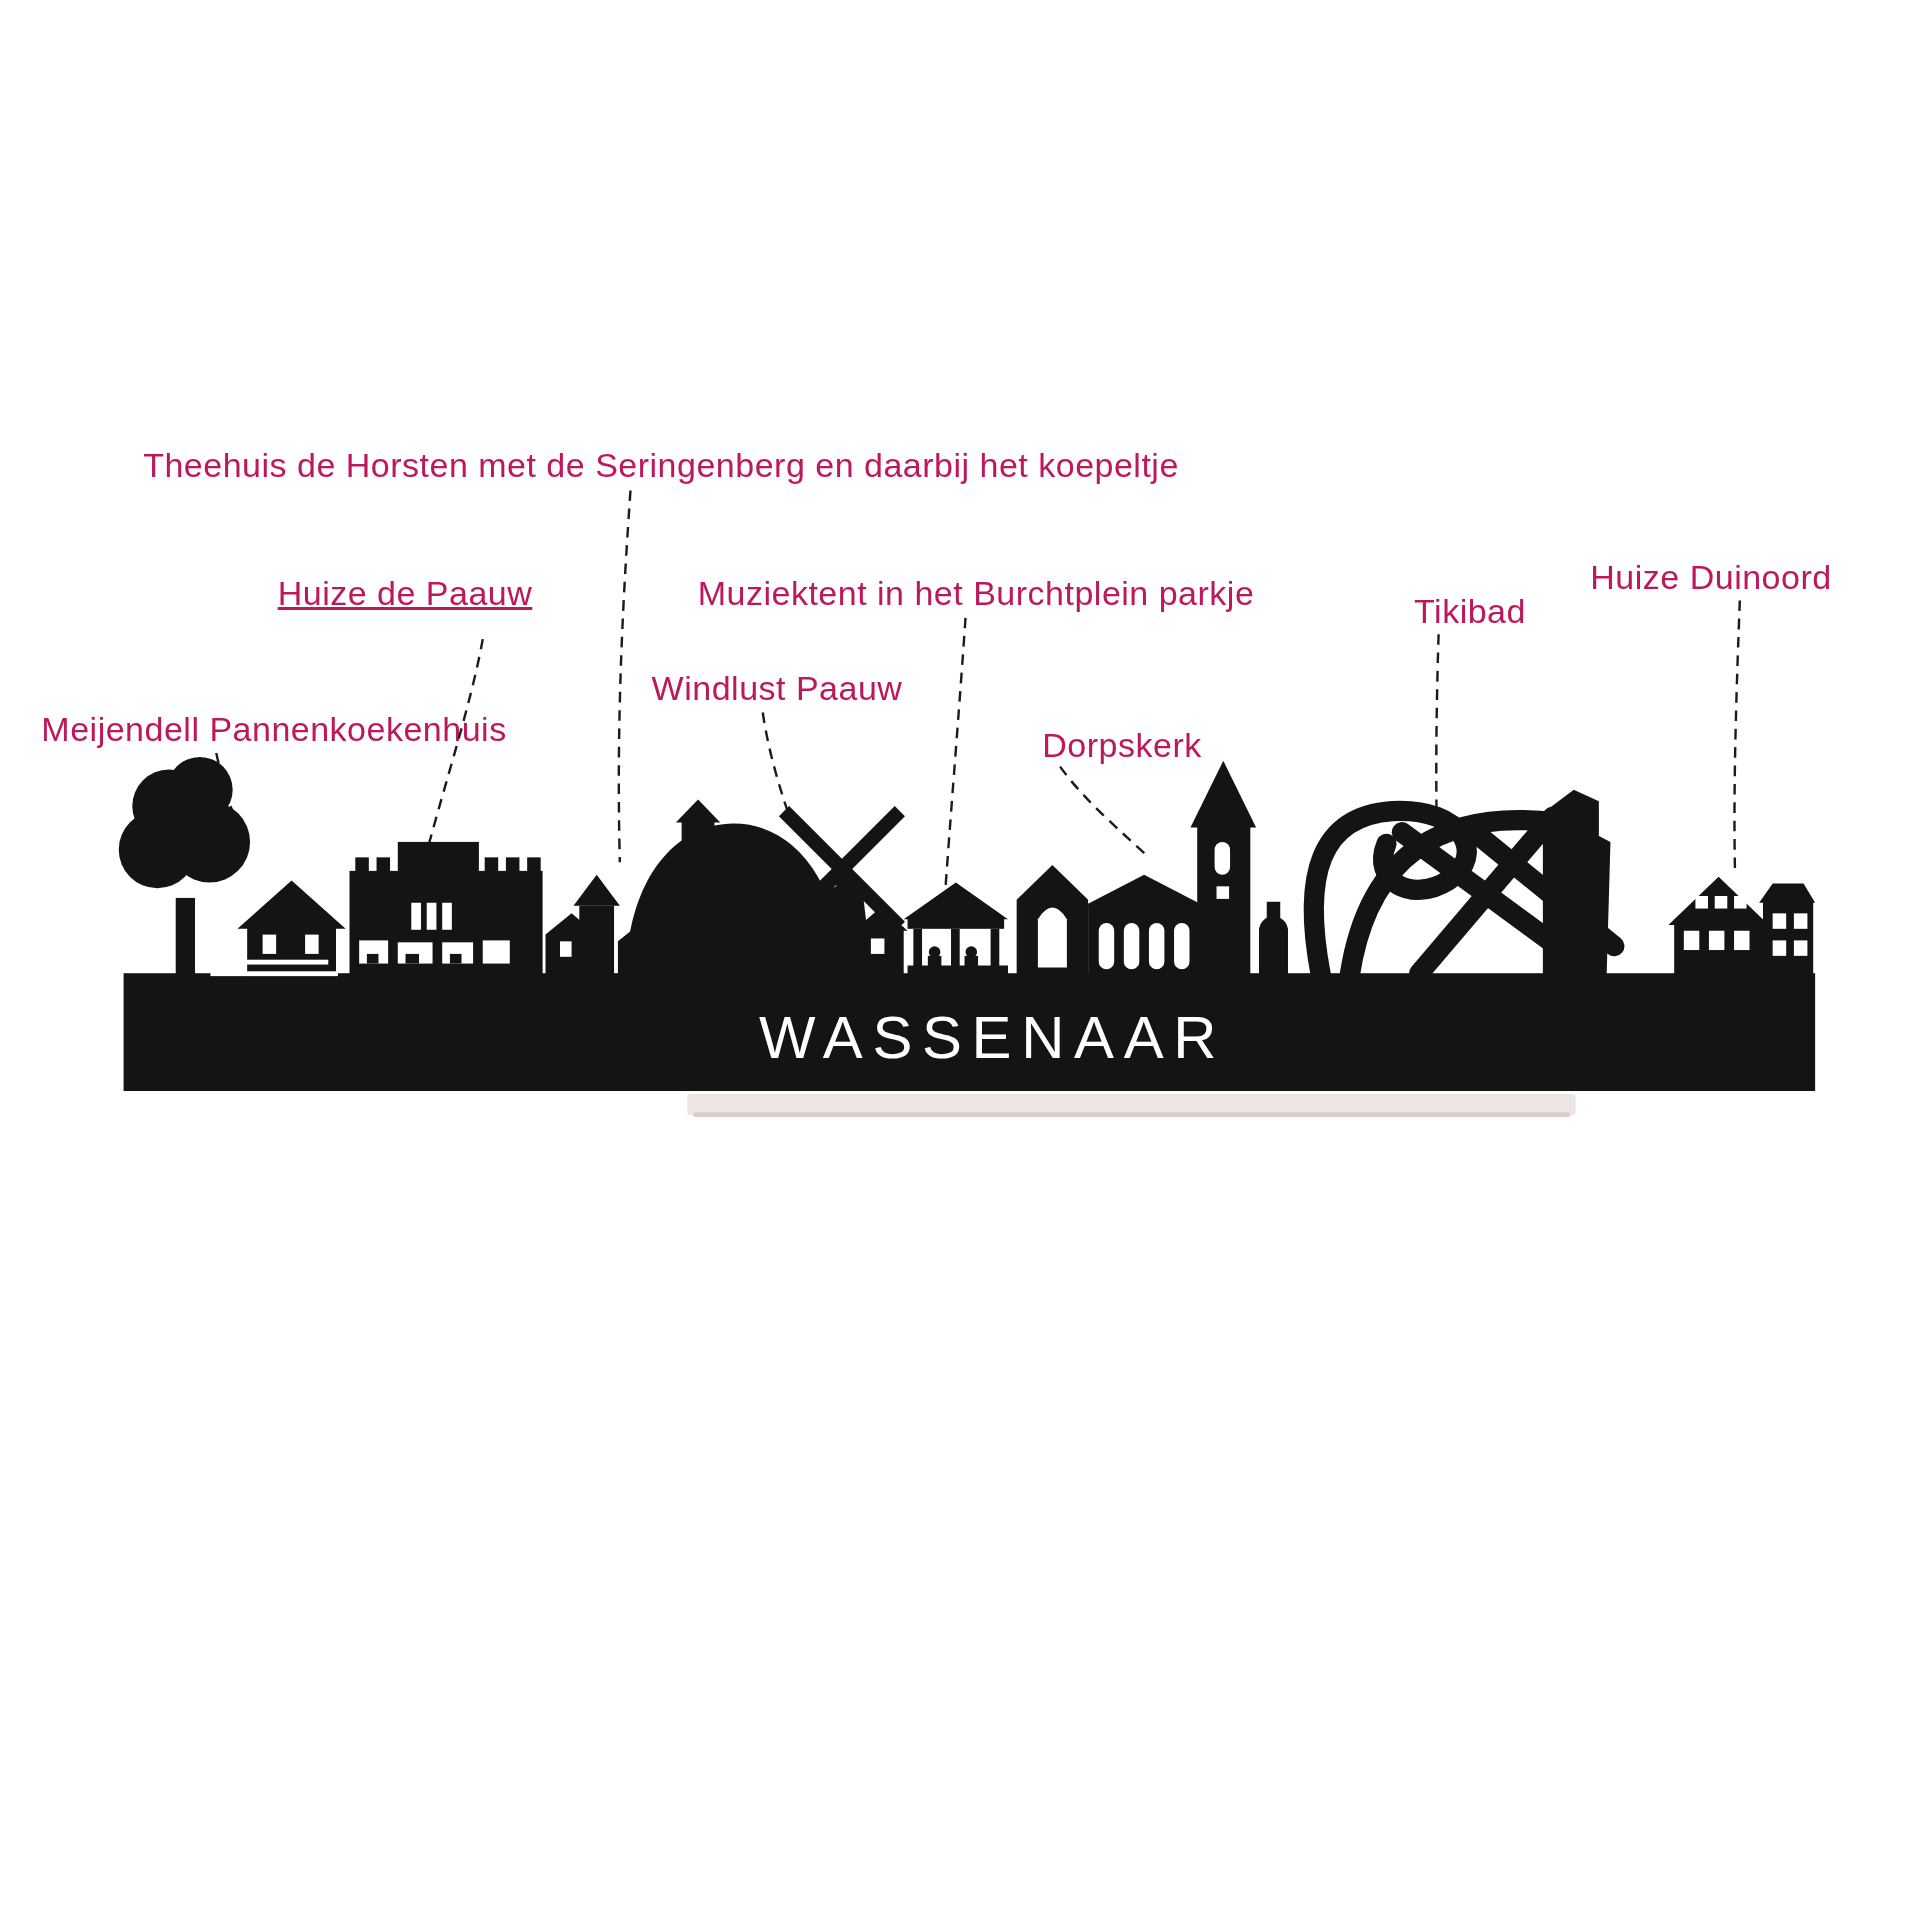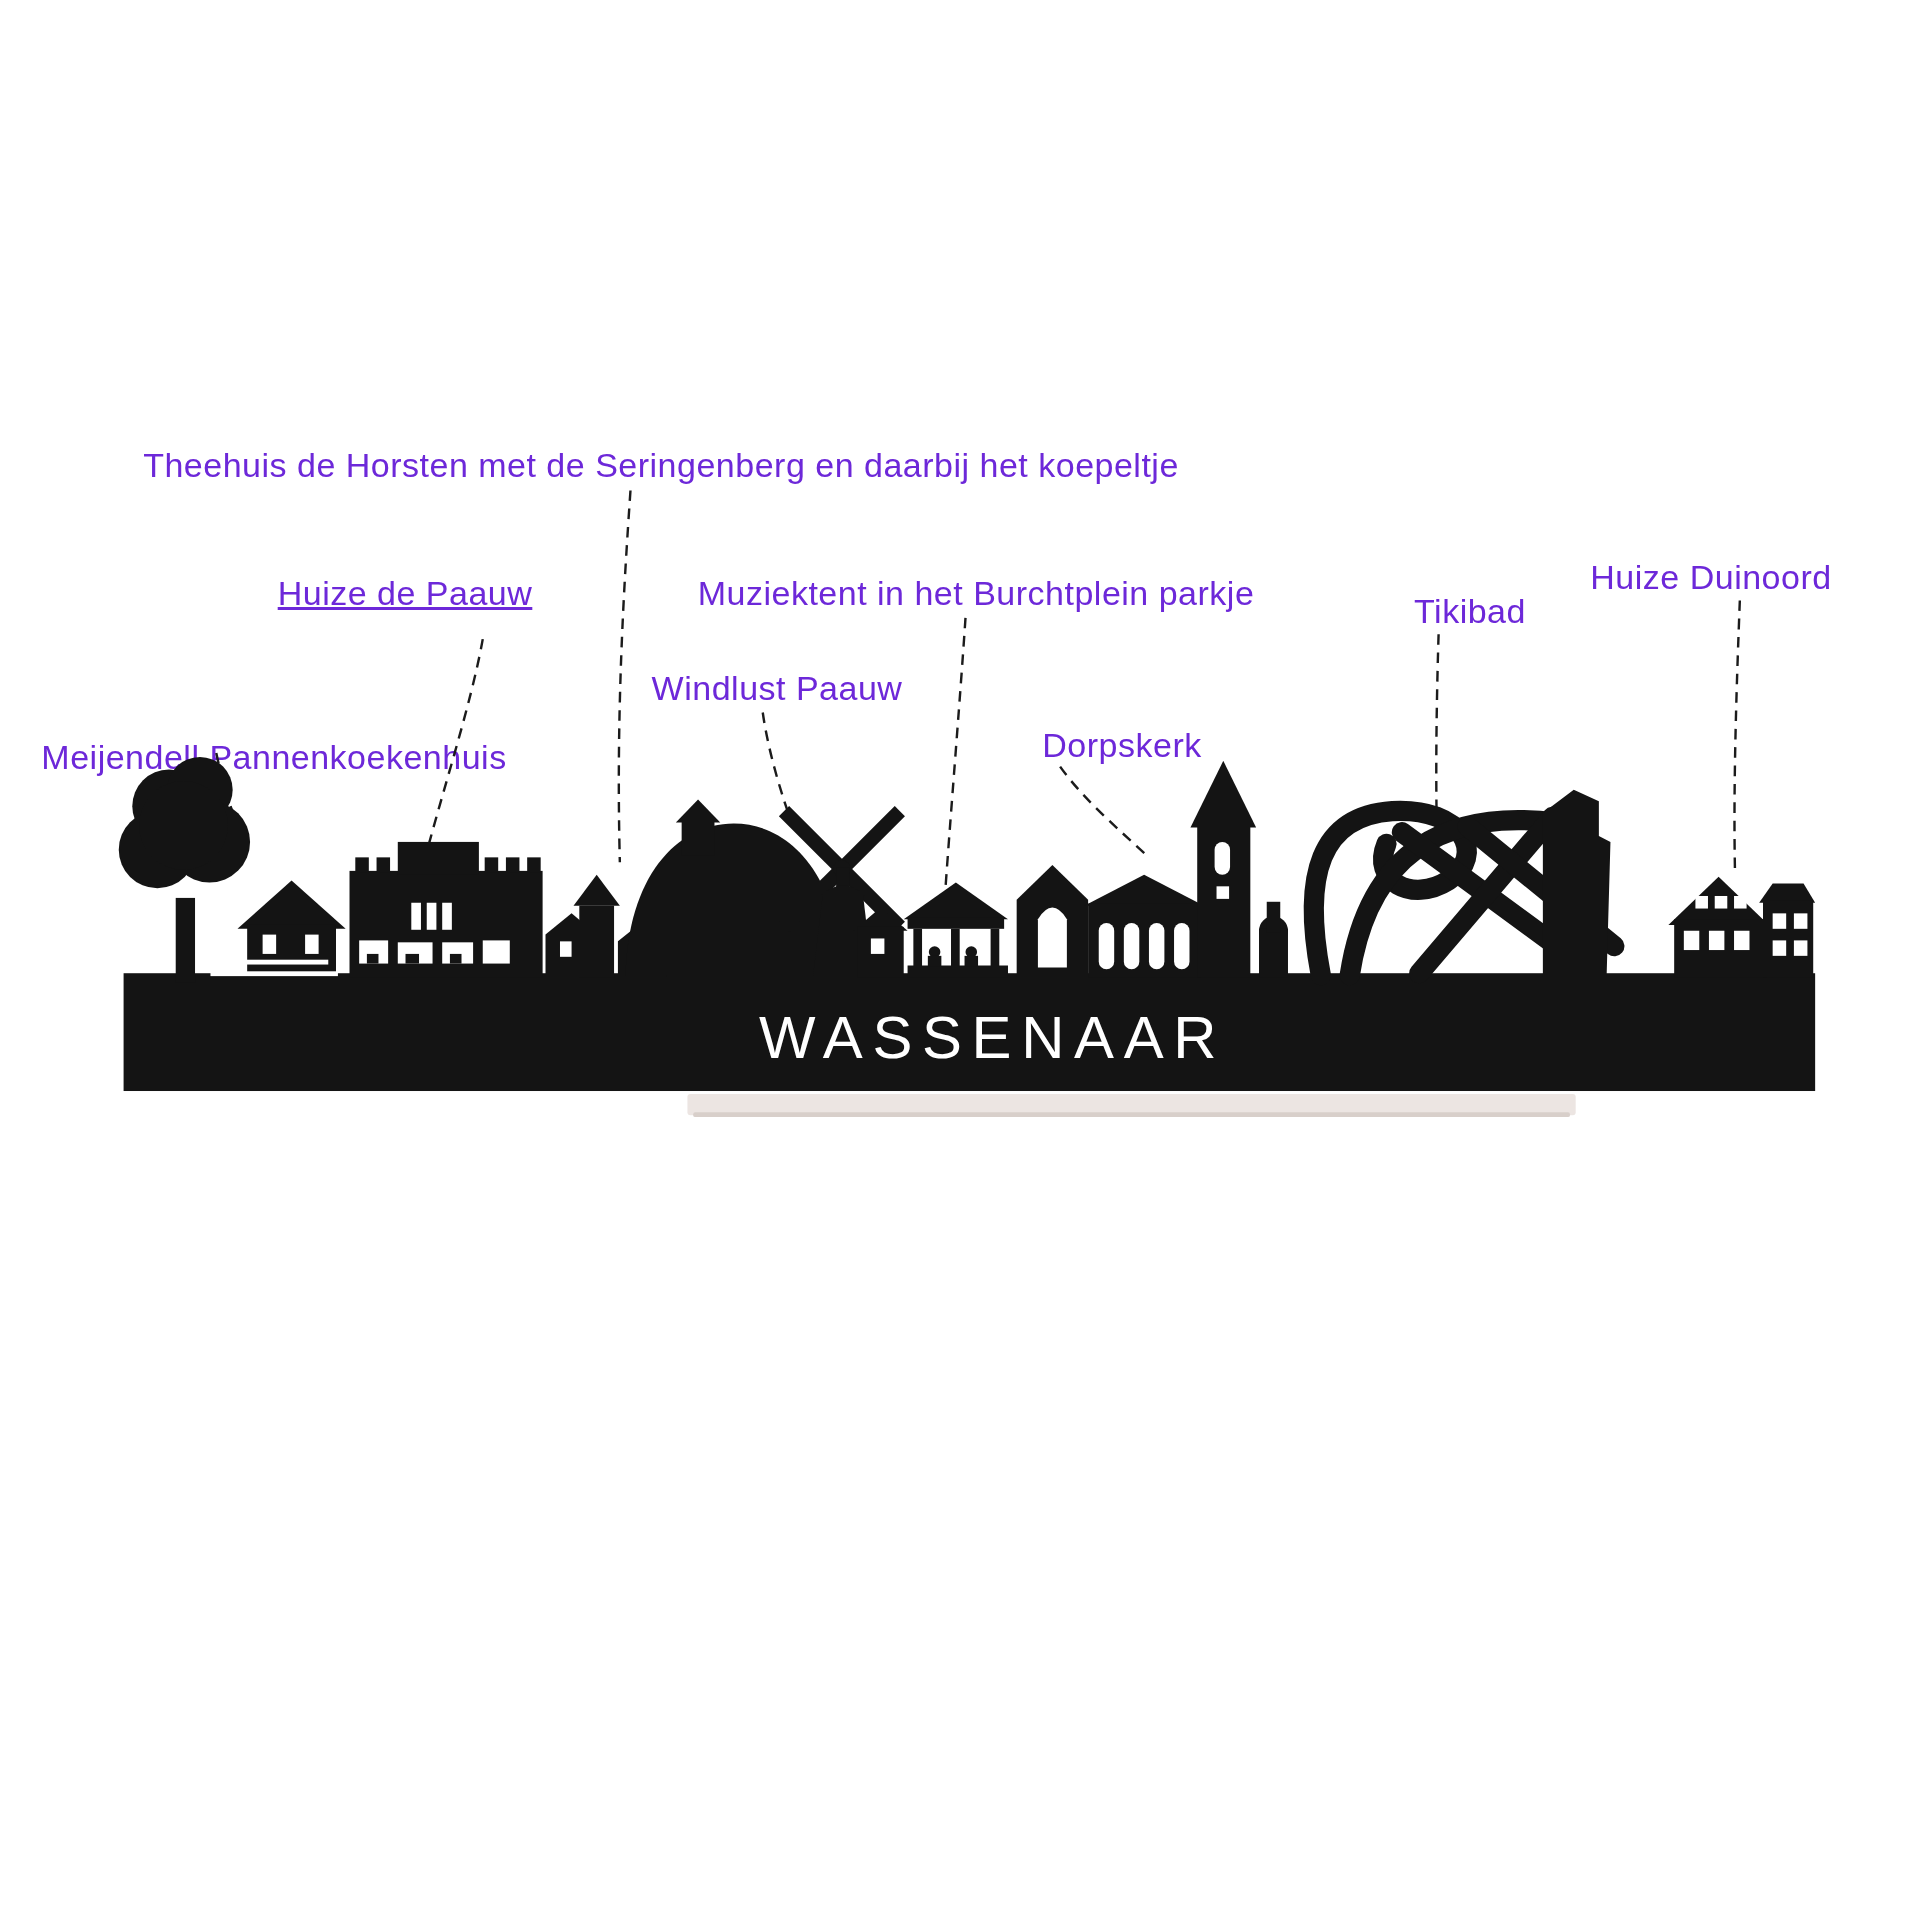--- a/index.html
+++ b/index.html
@@ -15,37 +15,37 @@
     position:absolute;
     left:0; top:0;
     width:1931px;
     height:1931px;
   }
   .label{
     position:absolute;
     transform:translateX(-50%);
     font-size:34px;
     line-height:1.15;
-    color:#6d28d9;
+    color:#be185d;
     white-space:nowrap;
     letter-spacing:0.5px;
   }
 </style>
 </head>
 <body>
 
 <div class="canvas">
 
   <div class="label" style="left:661px;top:446px;">Theehuis de Horsten met de Seringenberg en daarbij het koepeltje</div>
   <div class="label" style="left:405px;top:574px;text-decoration:underline;">Huize de Paauw</div>
   <div class="label" style="left:976px;top:574px;">Muziektent in het Burchtplein parkje</div>
   <div class="label" style="left:1711px;top:558px;">Huize Duinoord</div>
   <div class="label" style="left:777px;top:669px;">Windlust Paauw</div>
   <div class="label" style="left:1441px;top:592px;margin-left:29px;">Tikibad</div>
-  <div class="label" style="left:274px;top:710px;margin-top:28px;">Meijendell Pannenkoekenhuis</div>
+  <div class="label" style="left:274px;top:710px;">Meijendell Pannenkoekenhuis</div>
   <div class="label" style="left:1122px;top:726px;">Dorpskerk</div>
 
   <svg class="artwork" viewBox="0 0 2000 2000">
 
     <g fill="none" stroke="#1b1b1b" stroke-width="2.5" stroke-dasharray="11 8">
       <path d="M653,508 C646,610 638,740 642,893"></path>
       <path d="M500,662 C488,730 455,830 438,898"></path>
       <path d="M1000,640 C994,730 984,850 978,938"></path>
       <path d="M1802,622 C1799,700 1795,810 1797,903"></path>
       <path d="M790,738 C796,780 810,825 822,858"></path>

